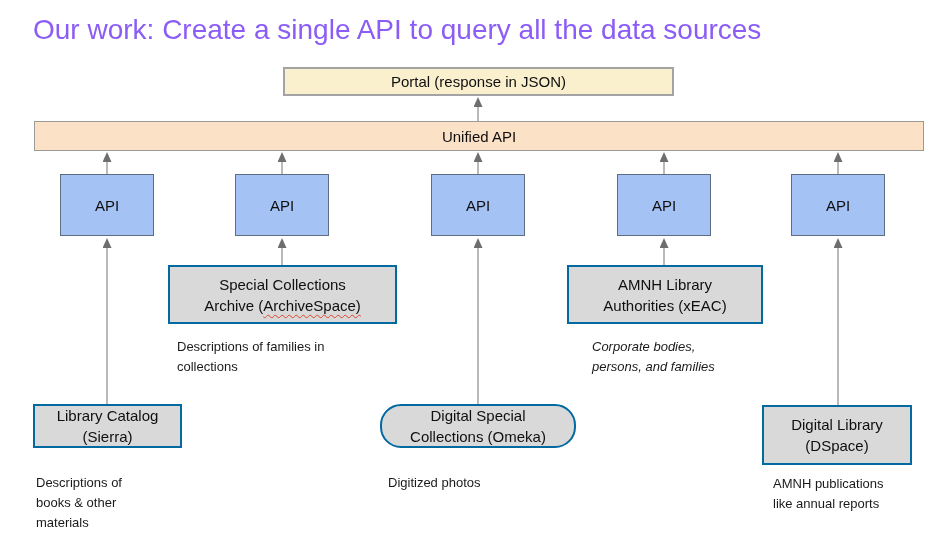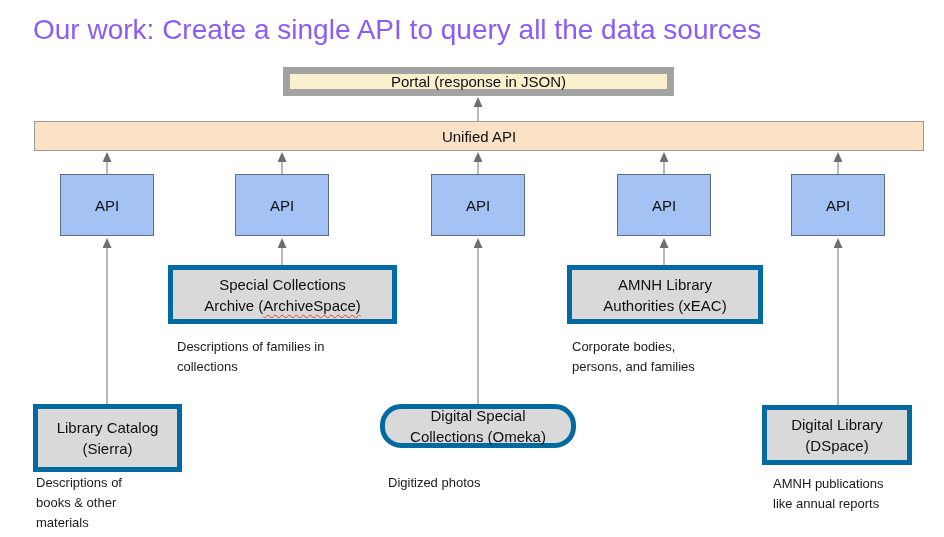--- a/index.html
+++ b/index.html
@@ -16,55 +16,55 @@
   }
 
   .box{
     position:absolute;box-sizing:border-box;
     display:flex;flex-direction:column;align-items:center;justify-content:center;
     text-align:center;font-size:15px;line-height:21px;color:#0f0f0f;
     white-space:pre-line;
   }
   .portal-box{
     left:283px;top:67px;width:391px;height:29px;
-    background:#fbf0ce;border:7px solid #a3a3a3;line-height:15px;
+    background:#fbf0ce;border:2px solid #a3a3a3;line-height:15px;
   }
   .unified-bar{
     left:34px;top:121px;width:890px;height:30px;
     background:#fbe2c6;border:1px solid #9a9a9a;line-height:15px;
   }
   .api-box{
     width:94px;height:62px;top:174px;
     background:#a4c2f4;border:1px solid #5f6d82;
   }
   .api-1{left:60px;}  .api-2{left:235px;} .api-3{left:431px;}
   .api-4{left:617px;} .api-5{left:791px;}
 
   .src-box{
-    background:#d9d9d9;border:5px solid #0369a1;
+    background:#d9d9d9;border:2px solid #0369a1;
   }
   .src-special{left:168px;top:265px;width:229px;height:59px;}
   .src-amnh{left:567px;top:265px;width:196px;height:59px;}
-  .src-sierra{left:33px;top:404px;width:149px;height:68px;text-align:center;}
+  .src-sierra{left:33px;top:404px;width:149px;height:44px;text-align:center;}
   .src-omeka{left:380px;top:404px;width:196px;height:44px;border-radius:21px;}
   .src-dspace{left:762px;top:405px;width:150px;height:60px;}
 
   .wavy{
     text-decoration:underline wavy #e0442c;
     text-decoration-thickness:1px;
     text-underline-offset:3px;
     text-decoration-skip-ink:none;
   }
 
   .caption{
     position:absolute;font-size:13px;line-height:20px;color:#1a1a1a;
     white-space:pre-line;text-align:left;
   }
   .cap-special{left:177px;top:337px;}
-  .cap-amnh{left:572px;top:337px;}
+  .cap-amnh{left:592px;top:337px;font-style:italic;}
   .cap-sierra{left:36px;top:473px;}
   .cap-omeka{left:388px;top:473px;}
   .cap-dspace{left:773px;top:474px;}
 
   .arrow-layer{position:absolute;left:0;top:0;pointer-events:none;}
 </style>
 </head>
 <body>
 
 <div class="canvas">

